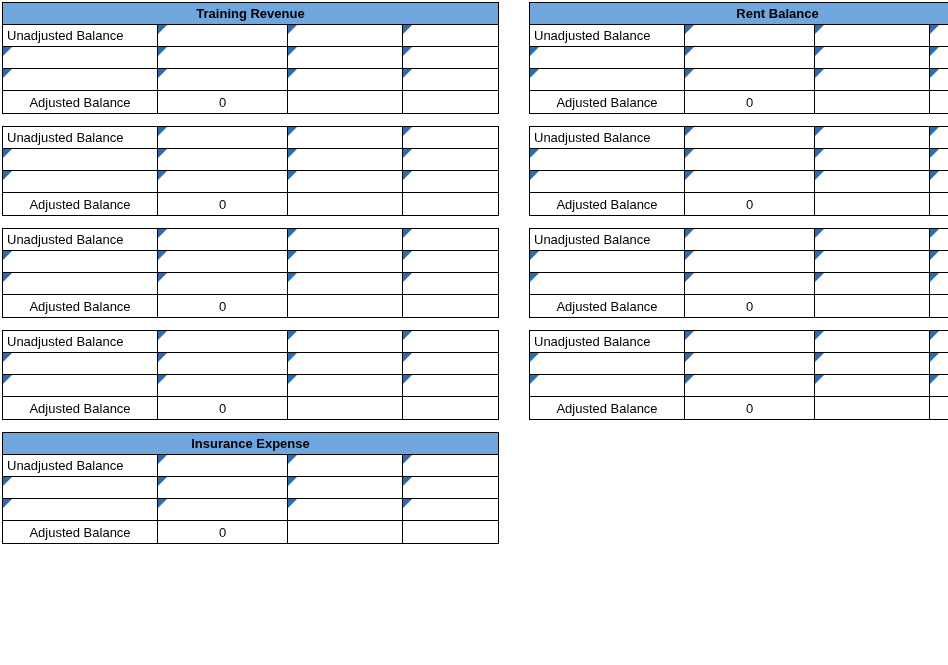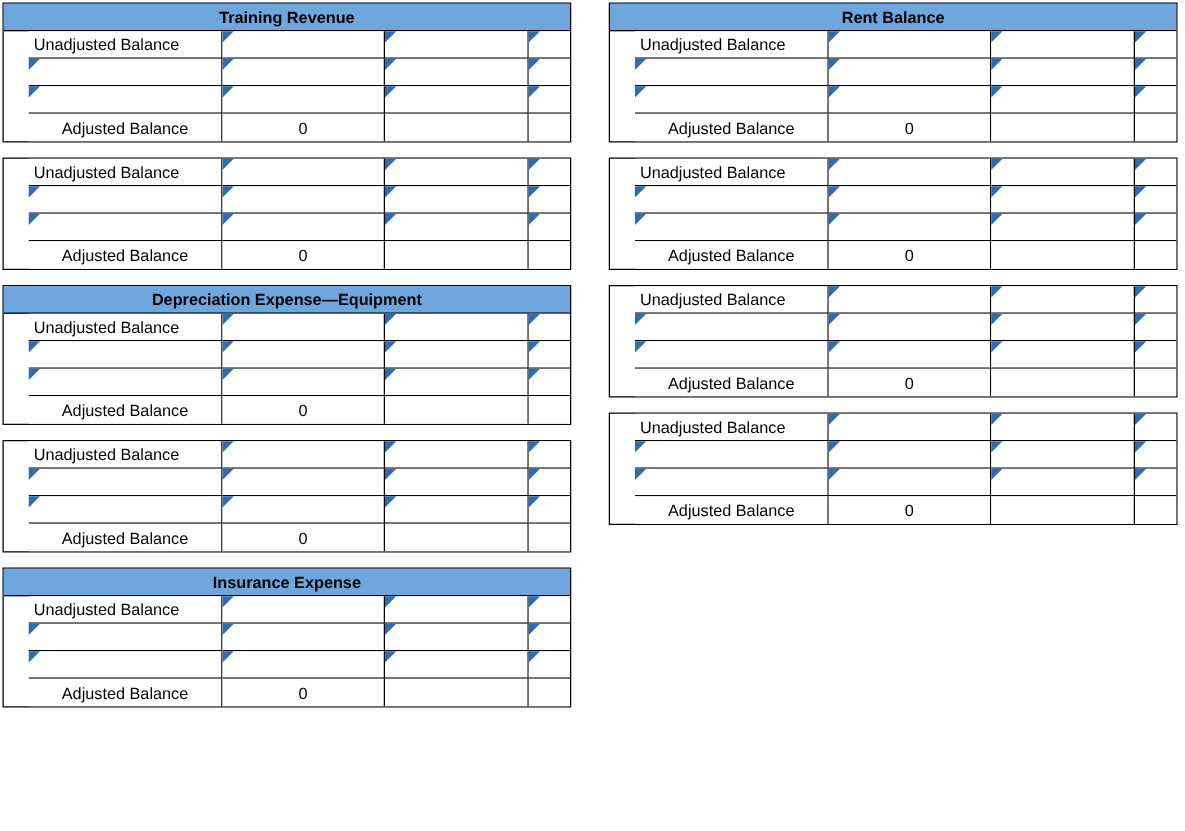--- a/index.html
+++ b/index.html
@@ -10,38 +10,37 @@
     font-size: 13px;
     background: #fff;
     color: #000;
   }
   .page {
     display: flex;
     gap: 30px;
   }
   .col {
     flex: 0 0 auto;
-    width: 455px;
+    width: 497px;
   }
   .account {
     border: 1px solid #000;
     margin-bottom: 12px;
   }
   .acct-title {
     background: #6ea6dd;
     color: #000;
     font-weight: bold;
     text-align: center;
     padding: 3px 0;
     border-bottom: 1px solid #000;
   }
   .row {
     display: flex;
     height: 22px;
-    margin-left: 20px;
   }
   .cell {
     border-right: 1px solid #000;
     border-bottom: 1px solid #000;
     padding: 2px 4px;
     position: relative;
     display: flex;
     align-items: center;
     background: #fff;
   }
@@ -127,21 +126,20 @@
             <span>Adjusted Balance</span>
           </div>
           <div class="cell num-cell">
             <span class="num-val">0</span>
           </div>
           <div class="cell small-cell"></div>
           <div class="cell end-cell"></div>
         </div>
       </div>
       <div class="account">
-        <div class="acct-title">Depreciation Expense—Equipment</div>
         <div class="row">
           <div class="cell label-cell">
             <span>Unadjusted Balance</span>
           </div>
           <div class="cell num-cell dd"></div>
           <div class="cell small-cell dd"></div>
           <div class="cell end-cell dd"></div>
         </div>
         <div class="row">
           <div class="cell label-cell dd"></div>

